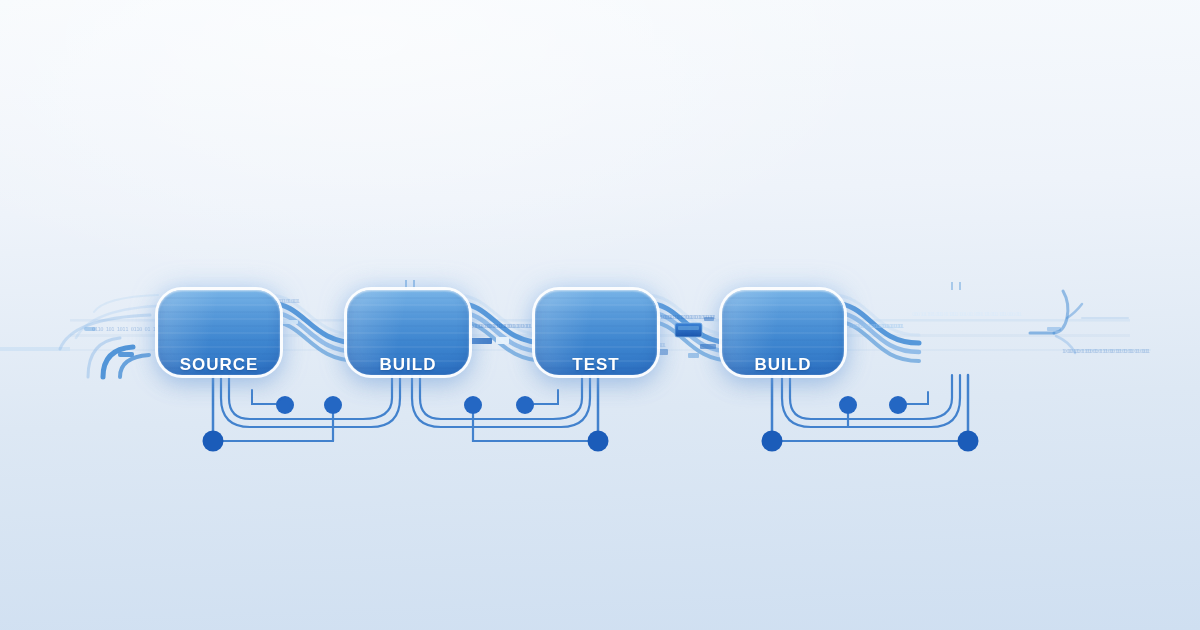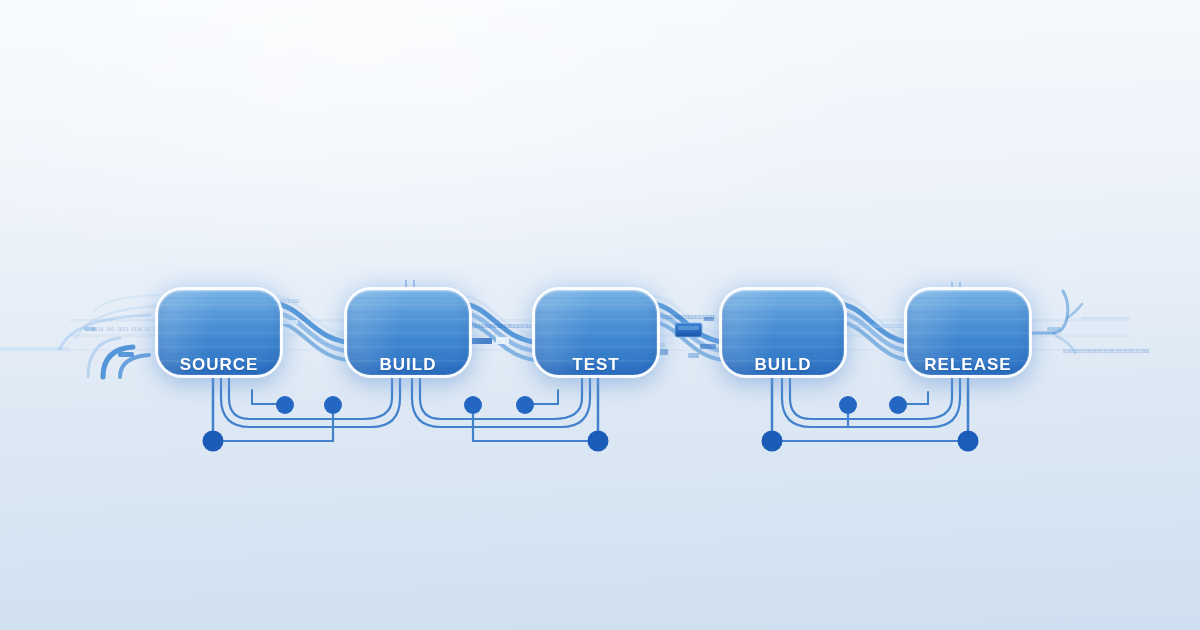--- a/index.html
+++ b/index.html
@@ -188,17 +188,14 @@
   </div>
   <div class="block" style="left:347px">
     <span class="block-label">BUILD</span>
   </div>
   <div class="block" style="left:535px">
     <span class="block-label">TEST</span>
   </div>
   <div class="block" style="left:722px">
     <span class="block-label">BUILD</span>
   </div>
-  <div class="block" style="left:907px">
-    <span class="block-label">RELEASE</span>
-  </div>
 
 </div>
 
 </body></html>

